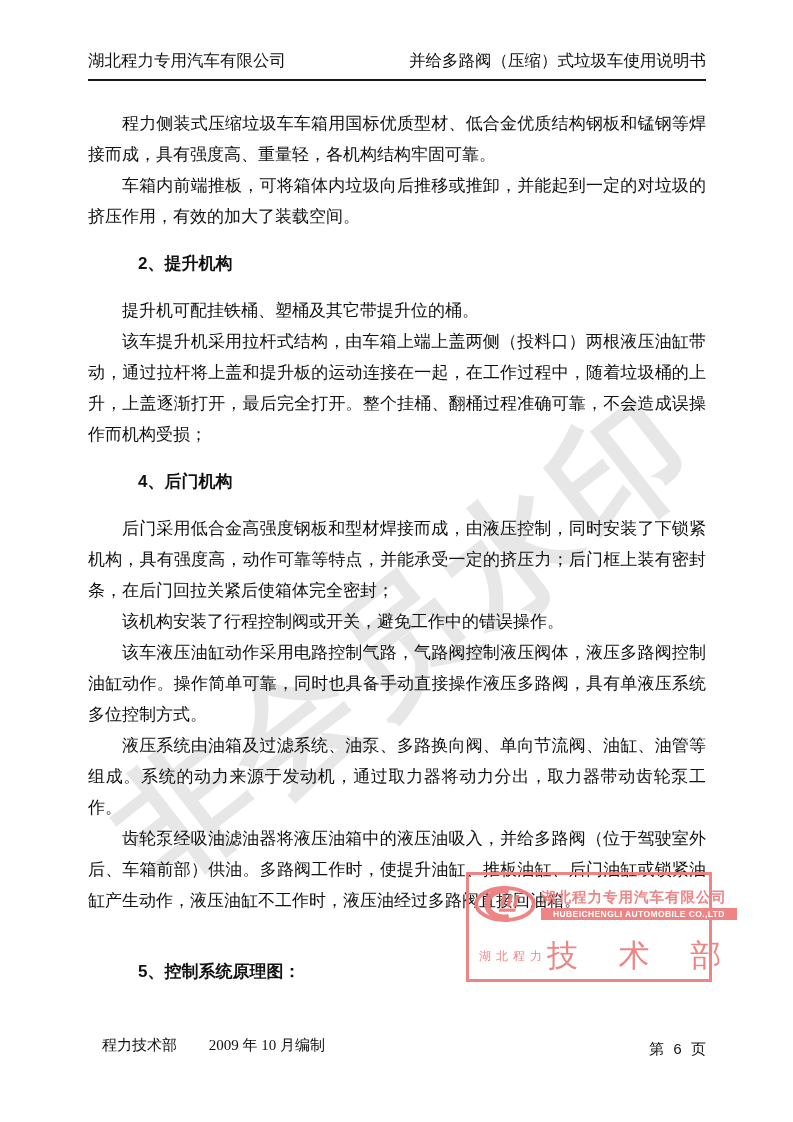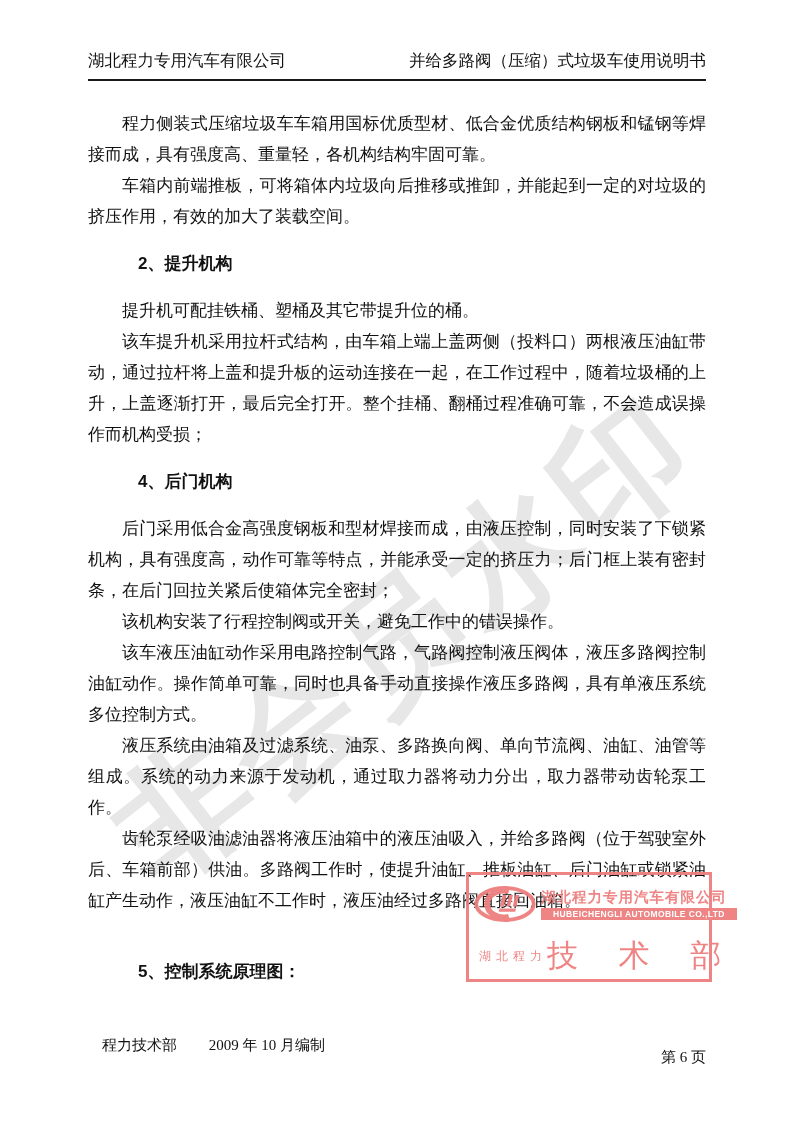--- a/index.html
+++ b/index.html
@@ -120,21 +120,21 @@
     position:absolute;
     left:88px;width:618px;top:1036px;
     font-size:15px;
     z-index:2;
   }
   .footer-center{
     text-align:left;
   }
   .footer-center span{margin:0 14px;}
   .footer-page{
-    position:absolute;right:0;top:12px;
+    position:absolute;right:0;top:4px;font-family:Liberation Mono, monospace;
   }
 </style>
 </head>
 <body>
 
 <div class="page">
 
   <div class="watermark">非会员水印</div>
 
   <div class="header">

